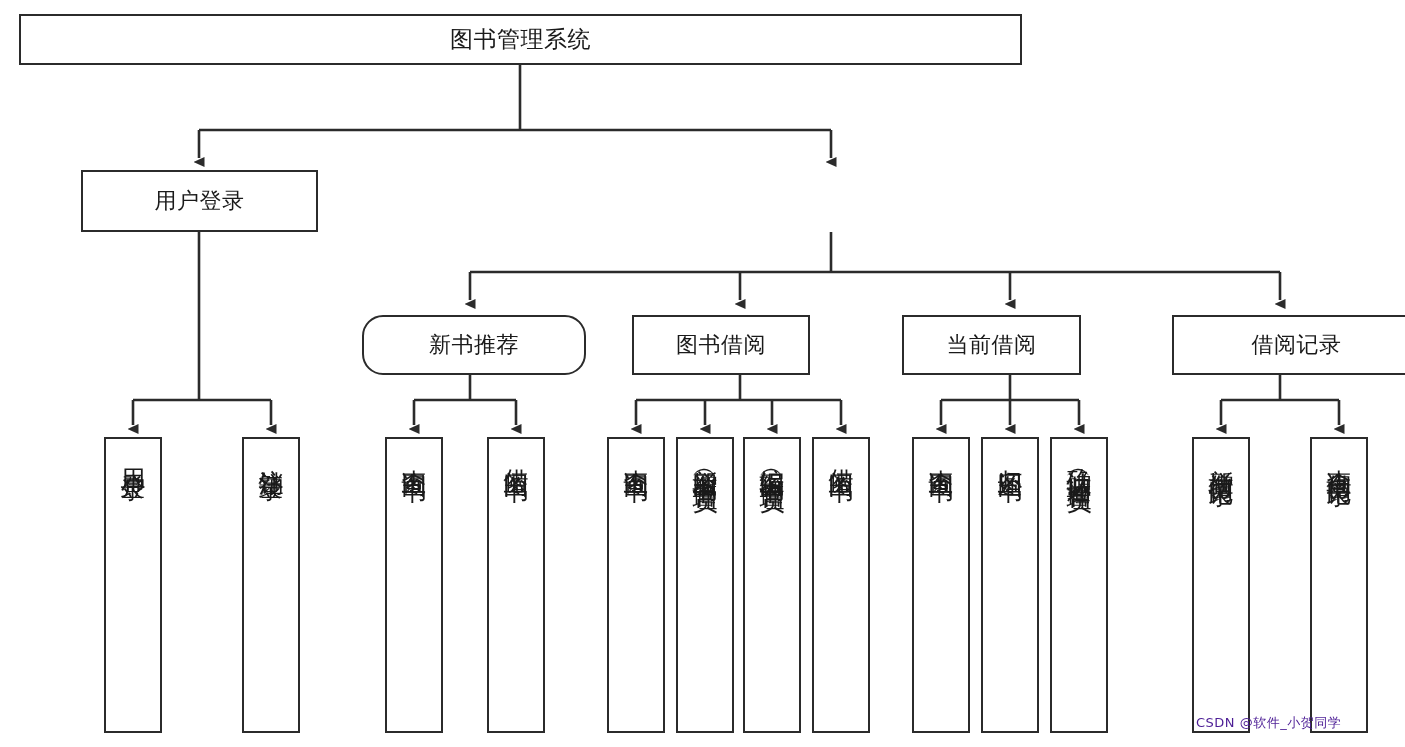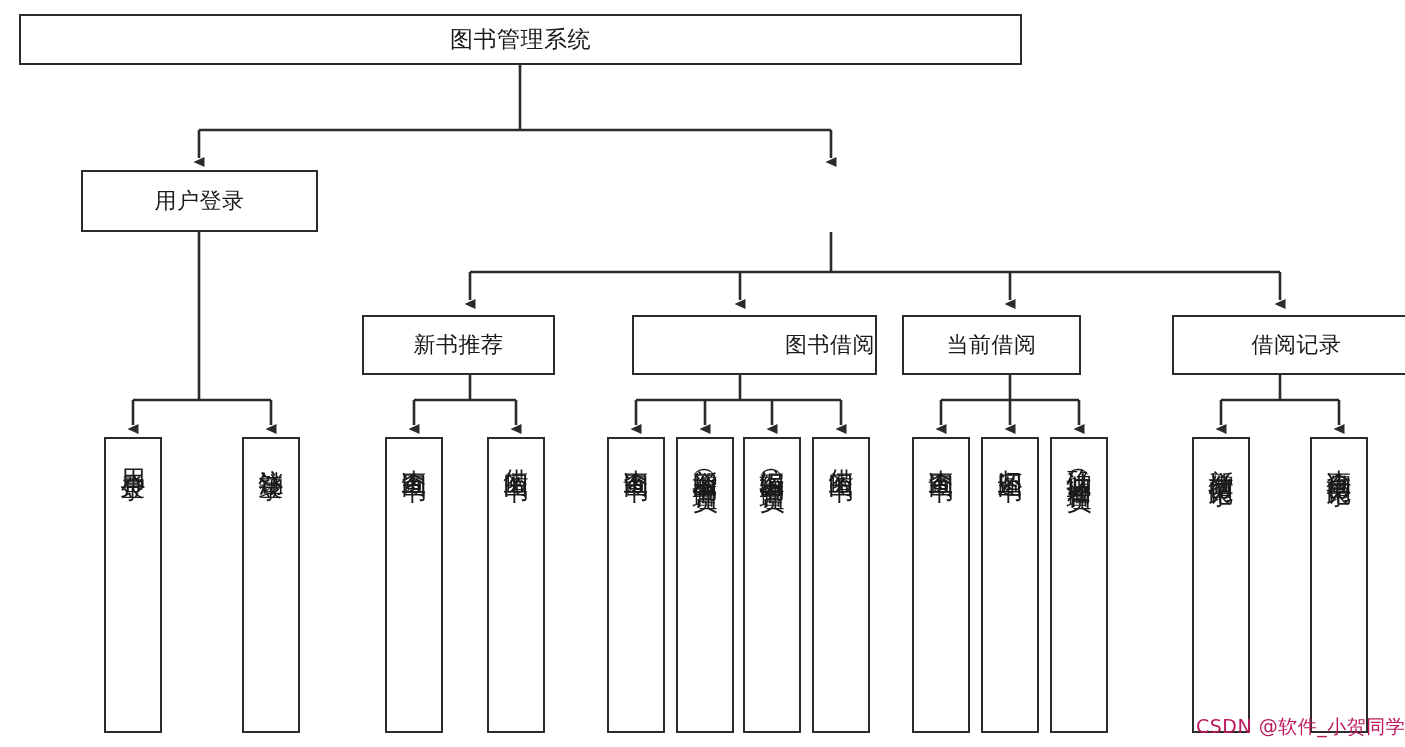--- a/index.html
+++ b/index.html
@@ -53,22 +53,22 @@
   .node.vert .label {
     writing-mode: vertical-rl;
     text-orientation: upright;
     font-size: 25px;
     letter-spacing: 3px;
     line-height: 1;
   }
   .node.root .label { font-size: 23px; }
   .watermark {
     position: absolute;
-    color: #be185d;
-    font-size: 19px;
+    color: #4c1d95;
+    font-size: 13px;
     letter-spacing: 0.5px;
     white-space: nowrap;
     user-select: none;
   }
 </style>
 </head>
 <body>
 
 <div id="stage">
 
@@ -123,24 +123,24 @@
   </svg>
 
   <div class="node horiz root" style="left:19px; top:14px; width:1003px; height:51px;">
     <span class="label">图书管理系统</span>
   </div>
 
   <div class="node horiz" style="left:81px; top:170px; width:237px; height:62px;">
     <span class="label">用户登录</span>
   </div>
 
-  <div class="node horiz" style="left:362px; top:315px; width:193px; height:60px;">
+  <div class="node horiz" style="left:362px; top:315px; width:224px; height:60px;border-radius:21px;">
     <span class="label">新书推荐</span>
   </div>
-  <div class="node horiz" style="left:632px; top:315px; width:245px; height:60px;justify-content:flex-end;">
+  <div class="node horiz" style="left:632px; top:315px; width:178px; height:60px;">
     <span class="label">图书借阅</span>
   </div>
   <div class="node horiz" style="left:902px; top:315px; width:179px; height:60px;">
     <span class="label">当前借阅</span>
   </div>
   <div class="node horiz" style="left:1172px; top:315px; width:249px; height:60px;">
     <span class="label">借阅记录</span>
   </div>
 
   <div class="node vert" style="left:104px; top:437px; width:58px; height:296px;">

